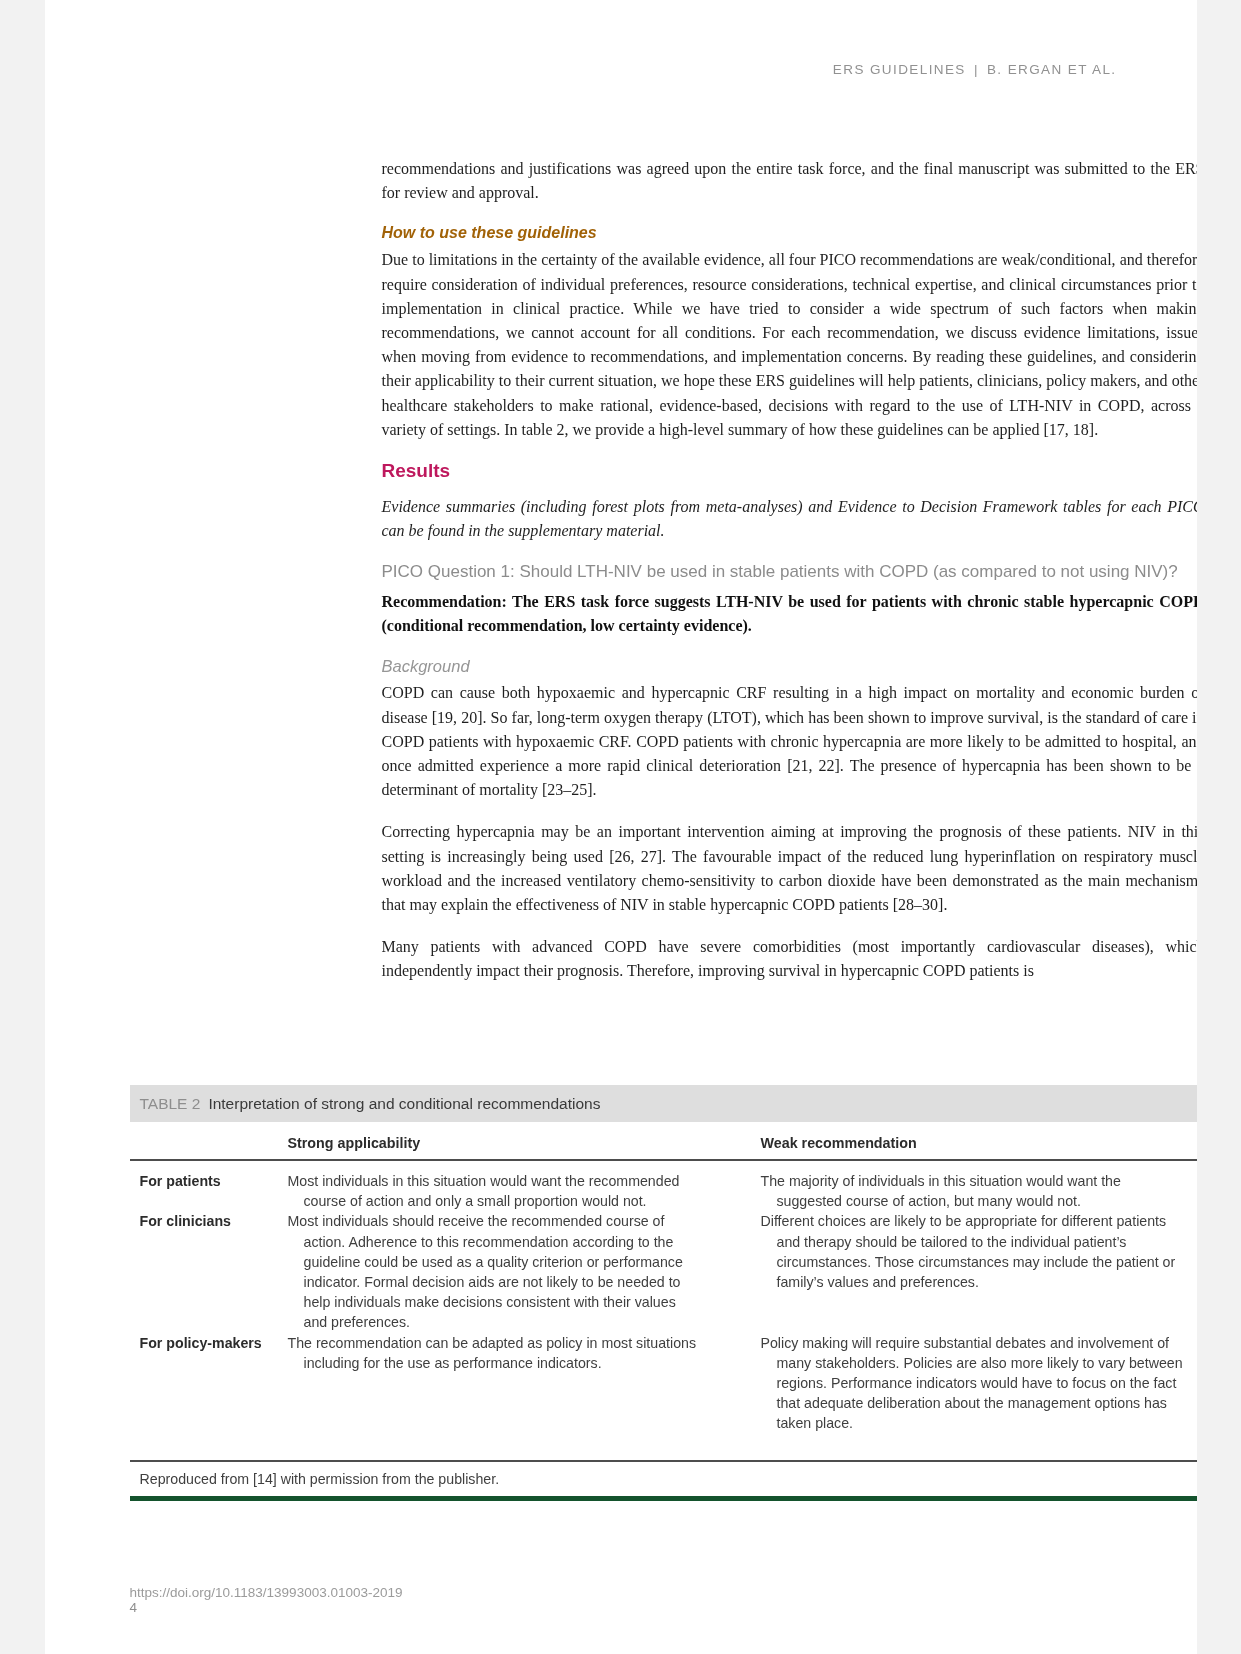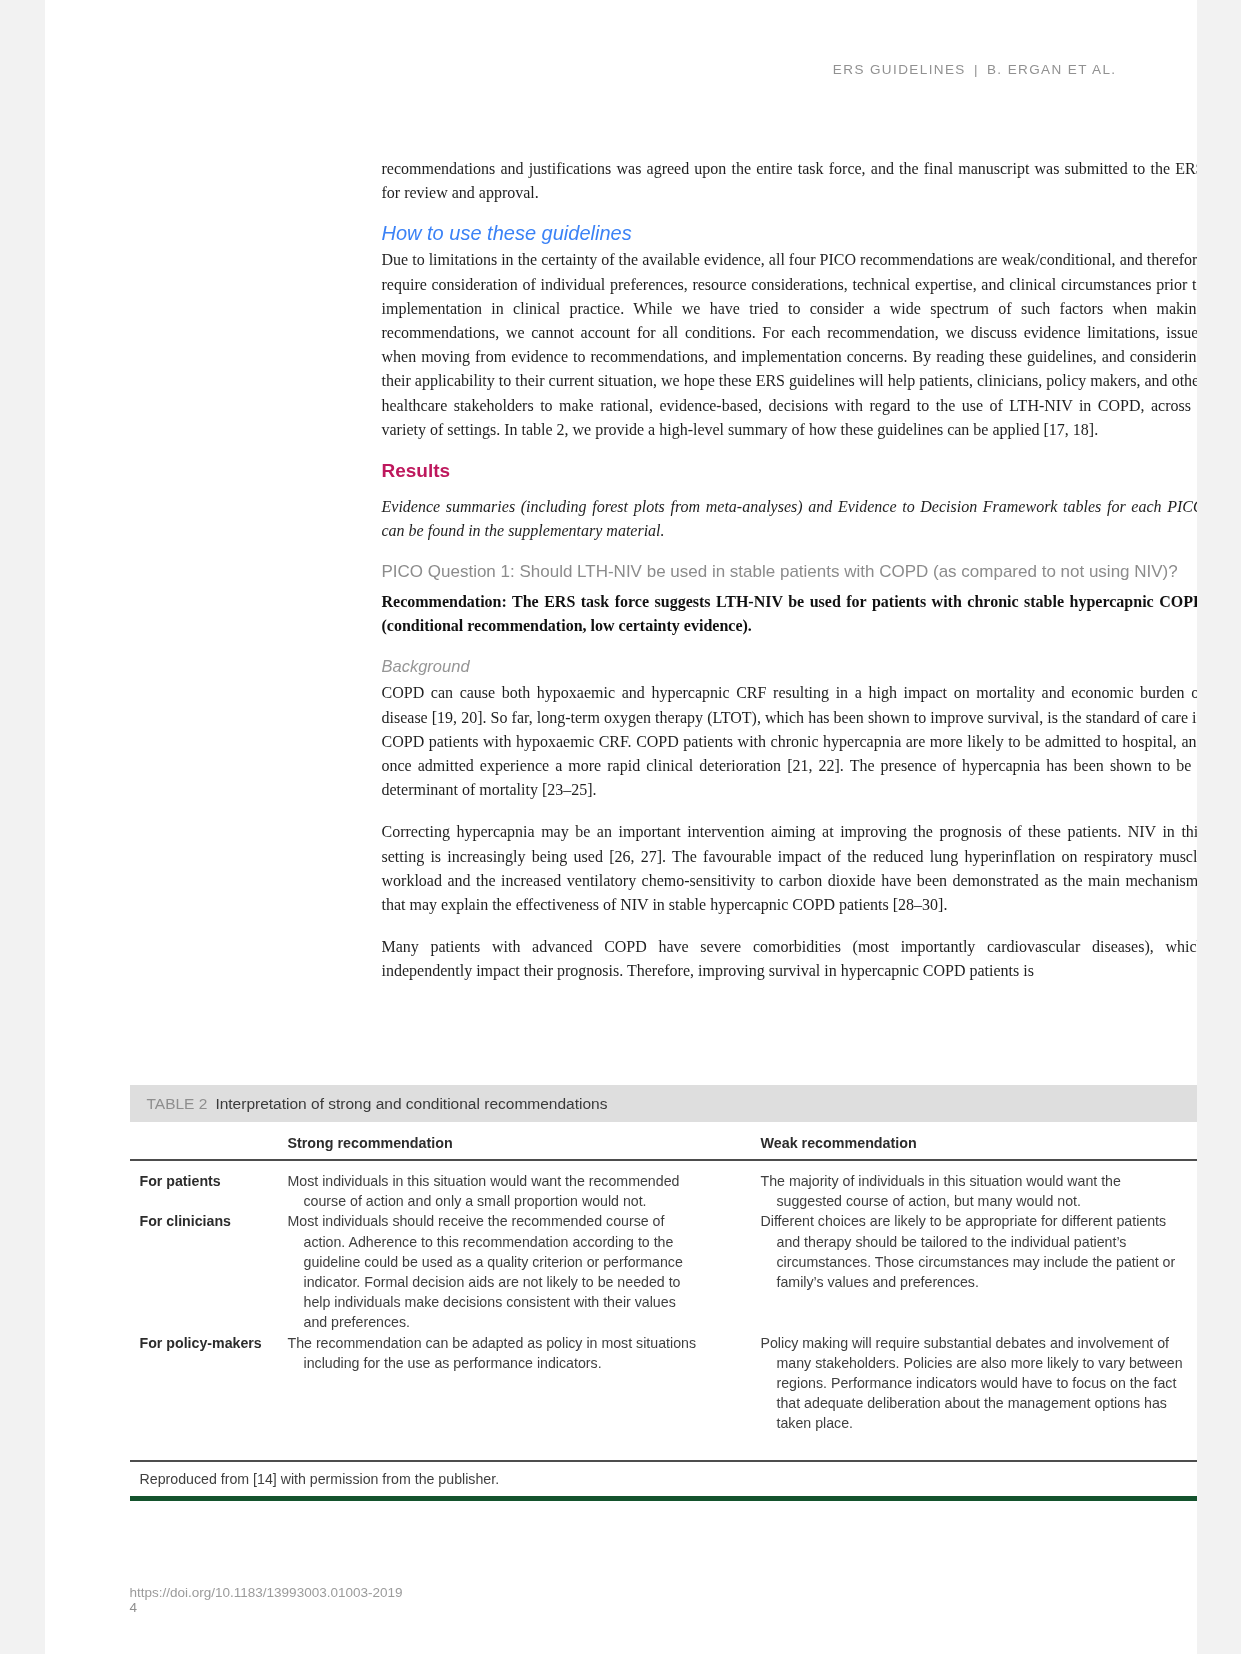--- a/index.html
+++ b/index.html
@@ -21,22 +21,22 @@
   .body-col { position:absolute; left:337px; top:157px; width:823px; }
   .body-text {
     margin:0 0 18px 0;
     font-size:16px; line-height:24.2px; color:#1f1f1f;
     text-align:justify;
   }
   .italic-serif { font-style:italic; }
   .subhead-italic {
     margin:13px 0 5px 0;
     font-family:"Liberation Sans", sans-serif;
-    font-style:italic; font-weight:normal;
-    font-size:20px; line-height:20px; color:#3b82f6;
+    font-style:italic; font-weight:bold;
+    font-size:16px; line-height:20px; color:#a16207;
   }
   .subhead-italic.light { font-weight:normal; font-size:16.5px; color:#969696; }
   .subhead-bold {
     margin:13px 0 13px 0;
     font-family:"Liberation Sans", sans-serif;
     font-weight:bold; font-size:19px; line-height:22px; color:#be185d;
   }
   .pico-heading {
     margin:14px 0 6px 0;
     font-family:"Liberation Sans", sans-serif;
@@ -52,21 +52,21 @@
   
   .table-wrap {
     position:absolute; left:85px; top:1085px; width:1079px;
     font-family:"Liberation Sans", sans-serif; color:#3f3f3f;
   }
   .table-titlebar {
     height:37px; background:#dedede;
     display:flex; align-items:center; gap:8px;
     padding-left:10px; font-size:15.5px;
   }
-  .table-label { color:#8e8e8e;margin-left:7px; }
+  .table-label { color:#8e8e8e; }
   .table-title { color:#3a3a3a; }
   .tgrid { display:grid; grid-template-columns:158px 473px 1fr; }
   .thead { border-bottom:2px solid #4d4d4d; }
   .thead .colhead {
     font-weight:bold; color:#2c2c2c; font-size:14.3px;
     padding:13px 0 8px 0;
   }
   .tbody { padding:10px 0 26px 0; font-size:14.2px; line-height:20.2px; }
   .cell.label { font-weight:bold; color:#2c2c2c; padding-left:10px; }
   .cell.strong { padding-right:61px; }
@@ -112,21 +112,21 @@
   </main>
 
   <section class="table-wrap">
     <div class="table-titlebar">
       <span class="table-label">TABLE 2</span>
       <span class="table-title">Interpretation of strong and conditional recommendations</span>
     </div>
 
     <div class="tgrid thead">
       <div class="cell"></div>
-      <div class="cell colhead">Strong recommendation</div>
+      <div class="cell colhead">Strong applicability</div>
       <div class="cell colhead">Weak recommendation</div>
     </div>
 
     <div class="tbody">
       <div class="tgrid">
         <div class="cell label">For patients</div>
         <div class="cell strong">
             <div class="hang">Most individuals in this situation would want the recommended course of action and only a small proportion would not.</div>
           </div>
         <div class="cell weak">

